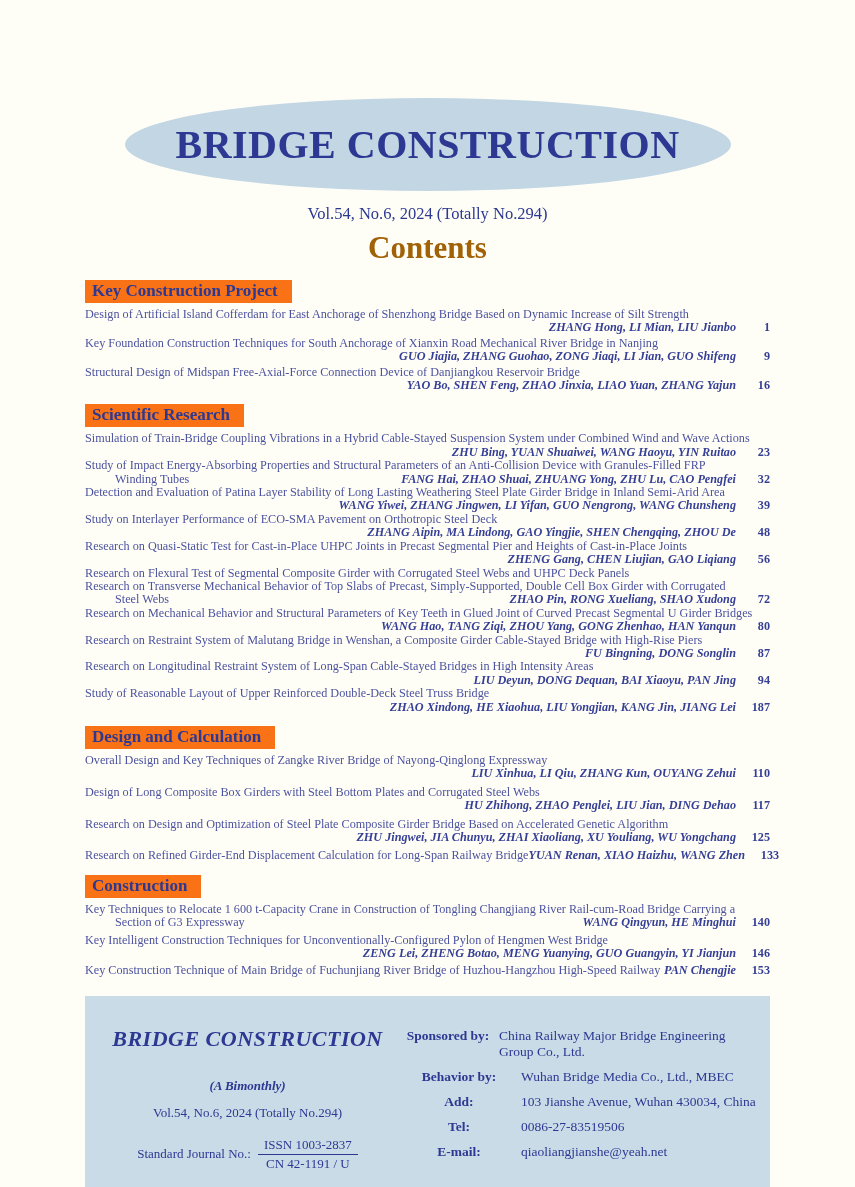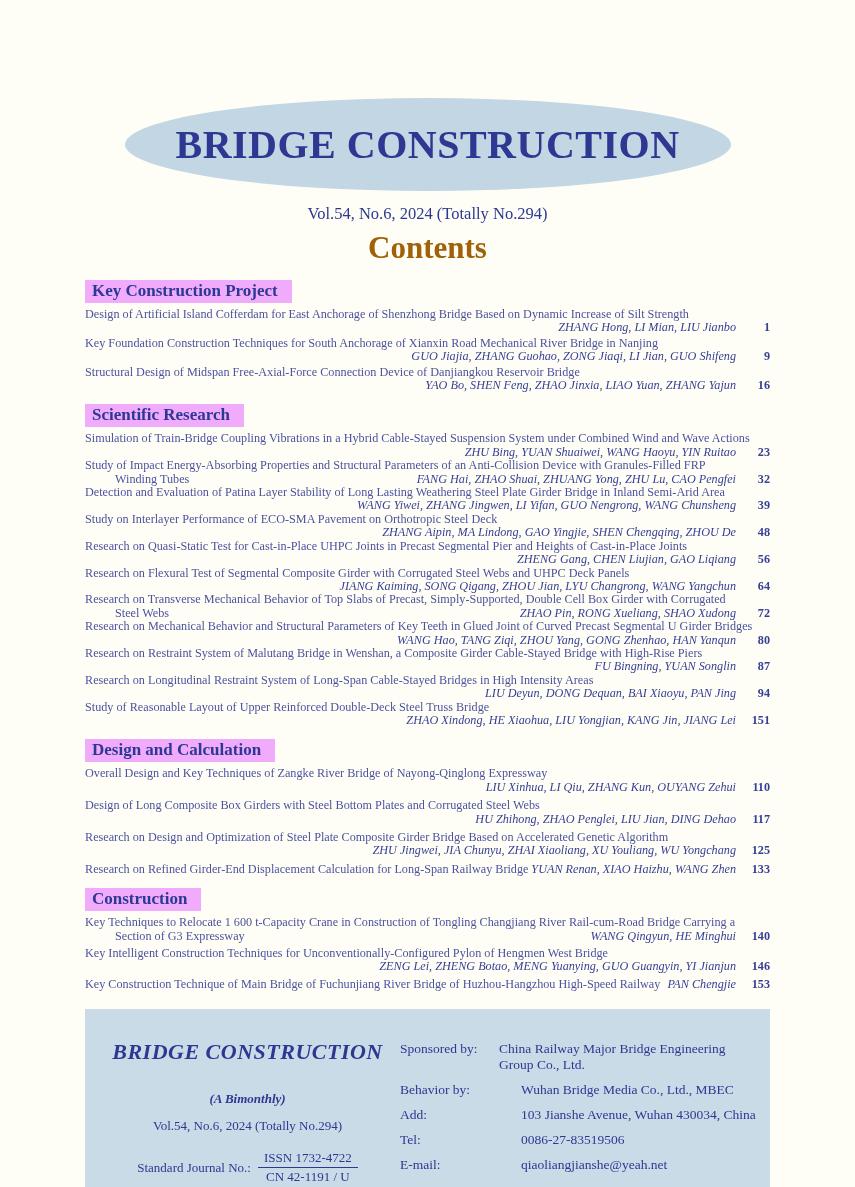--- a/index.html
+++ b/index.html
@@ -27,33 +27,33 @@
   }
   .contents-title {
     text-align:center; font-size:31px; font-weight:bold; color:#a16207;
     margin:6px 0 14px;
   }
 
   
   .section { margin-bottom:12px; }
   .section-heading {
     display:inline-block;
-    background:#f0abfc; color:#2c3892;
+    background:#f97316; color:#2c3892;
     font-size:17px; font-weight:bold;
     padding:1px 14px 2px 7px; margin-bottom:5px;
   }
   .row {
     display:flex; align-items:baseline;
     font-size:12.2px; line-height:13.4px; color:#4b529f;
   }
   .row-left { white-space:nowrap; }
   .row-left.indent { padding-left:30px; }
   .row-fill { flex:1; }
   .row-authors {
-    font-weight:normal; font-style:italic; color:#353f96; white-space:nowrap;
+    font-weight:bold; font-style:italic; color:#353f96; white-space:nowrap;
   }
   .row-page {
     min-width:26px; text-align:right; margin-left:8px;
     font-weight:bold; color:#353f96;
   }
   .section-0 .entry { margin-bottom:2px; }
   .section-1 .entry { margin-bottom:0; }
   .section-2 .entry { margin-bottom:5px; }
   .section-3 .entry { margin-bottom:4px; }
 
@@ -71,21 +71,21 @@
   .f-std {
     margin-top:16px; display:flex; justify-content:center; align-items:center;
     font-size:13px;
   }
   .frac { display:inline-block; text-align:center; margin-left:7px; font-size:13px; }
   .frac-top { border-bottom:1.2px solid #2c3892; padding:0 6px 1px; }
   .frac-bot { padding-top:1px; }
 
   .footer-right { flex:1; padding-top:2px; }
   .info-row { display:flex; font-size:13.5px; margin-bottom:9px; color:#2c3892; }
-  .info-label { width:118px; text-align:left; font-weight:normal; white-space:nowrap; }
+  .info-label { width:118px; text-align:center; font-weight:bold; white-space:nowrap; }
   .info-value { margin-left:3px; }
 </style>
 </head>
 <body>
 
 <div class="page">
 
   <div class="title-ellipse">
     <div class="journal-title">BRIDGE CONSTRUCTION</div>
   </div>
@@ -175,25 +175,20 @@
           <div class="row">
             <span class="row-fill"></span>
             <span class="row-authors">ZHENG Gang, CHEN Liujian, GAO Liqiang</span>
             <span class="row-page">56</span>
           </div>
         </div><div class="entry">
           <div class="row">
             <span class="row-left">Research on Flexural Test of Segmental Composite Girder with Corrugated Steel Webs and UHPC Deck Panels</span>
             <span class="row-fill"></span>
           </div>
-          <div class="row">
-            <span class="row-fill"></span>
-            <span class="row-authors">JIANG Kaiming, SONG Qigang, ZHOU Jian, LYU Changrong, WANG Yangchun</span>
-            <span class="row-page">64</span>
-          </div>
         </div><div class="entry">
           <div class="row">
             <span class="row-left">Research on Transverse Mechanical Behavior of Top Slabs of Precast, Simply-Supported, Double Cell Box Girder with Corrugated</span>
             <span class="row-fill"></span>
           </div>
           <div class="row">
             <span class="row-left indent">Steel Webs</span>
             <span class="row-fill"></span>
             <span class="row-authors">ZHAO Pin, RONG Xueliang, SHAO Xudong</span>
             <span class="row-page">72</span>
@@ -208,42 +203,42 @@
             <span class="row-authors">WANG Hao, TANG Ziqi, ZHOU Yang, GONG Zhenhao, HAN Yanqun</span>
             <span class="row-page">80</span>
           </div>
         </div><div class="entry">
           <div class="row">
             <span class="row-left">Research on Restraint System of Malutang Bridge in Wenshan, a Composite Girder Cable-Stayed Bridge with High-Rise Piers</span>
             <span class="row-fill"></span>
           </div>
           <div class="row">
             <span class="row-fill"></span>
-            <span class="row-authors">FU Bingning, YUAN Songlin</span>
+            <span class="row-authors">FU Bingning, DONG Songlin</span>
             <span class="row-page">87</span>
           </div>
         </div><div class="entry">
           <div class="row">
             <span class="row-left">Research on Longitudinal Restraint System of Long-Span Cable-Stayed Bridges in High Intensity Areas</span>
             <span class="row-fill"></span>
           </div>
           <div class="row">
             <span class="row-fill"></span>
             <span class="row-authors">LIU Deyun, DONG Dequan, BAI Xiaoyu, PAN Jing</span>
             <span class="row-page">94</span>
           </div>
         </div><div class="entry">
           <div class="row">
             <span class="row-left">Study of Reasonable Layout of Upper Reinforced Double-Deck Steel Truss Bridge</span>
             <span class="row-fill"></span>
           </div>
           <div class="row">
             <span class="row-fill"></span>
             <span class="row-authors">ZHAO Xindong, HE Xiaohua, LIU Yongjian, KANG Jin, JIANG Lei</span>
-            <span class="row-page">151</span>
+            <span class="row-page">187</span>
           </div>
         </div></div>
       <div class="section section-2"><div class="section-heading">Design and Calculation</div><div class="entry">
           <div class="row">
             <span class="row-left">Overall Design and Key Techniques of Zangke River Bridge of Nayong-Qinglong Expressway</span>
             <span class="row-fill"></span>
           </div>
           <div class="row">
             <span class="row-fill"></span>
             <span class="row-authors">LIU Xinhua, LI Qiu, ZHANG Kun, OUYANG Zehui</span>
@@ -309,21 +304,21 @@
     </div>
 
   <div class="footer">
     <div class="footer-left">
       <div class="f-title">BRIDGE CONSTRUCTION</div>
       <div class="f-sub">(A  Bimonthly)</div>
       <div class="f-issue">Vol.54, No.6, 2024 (Totally No.294)</div>
       <div class="f-std">
         <span>Standard Journal No.:</span>
         <span class="frac">
-          <span class="frac-top" style="display:block;">ISSN  1732-4722</span>
+          <span class="frac-top" style="display:block;">ISSN  1003-2837</span>
           <span class="frac-bot" style="display:block;font-family:Liberation Serif, serif;">CN 42-1191 / U</span>
         </span>
       </div>
     </div>
     <div class="footer-right">
         <div class="info-row">
           <span class="info-label">Sponsored by:</span>
           <span class="info-value">China Railway Major Bridge Engineering Group Co., Ltd.</span>
         </div>
         <div class="info-row">

